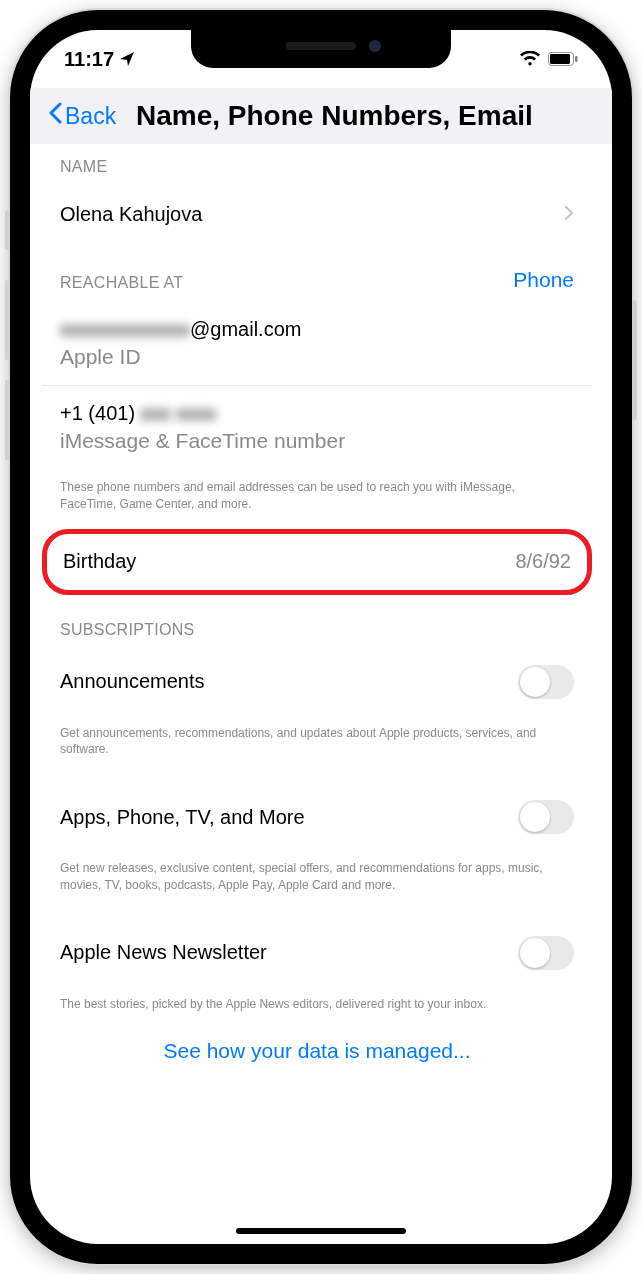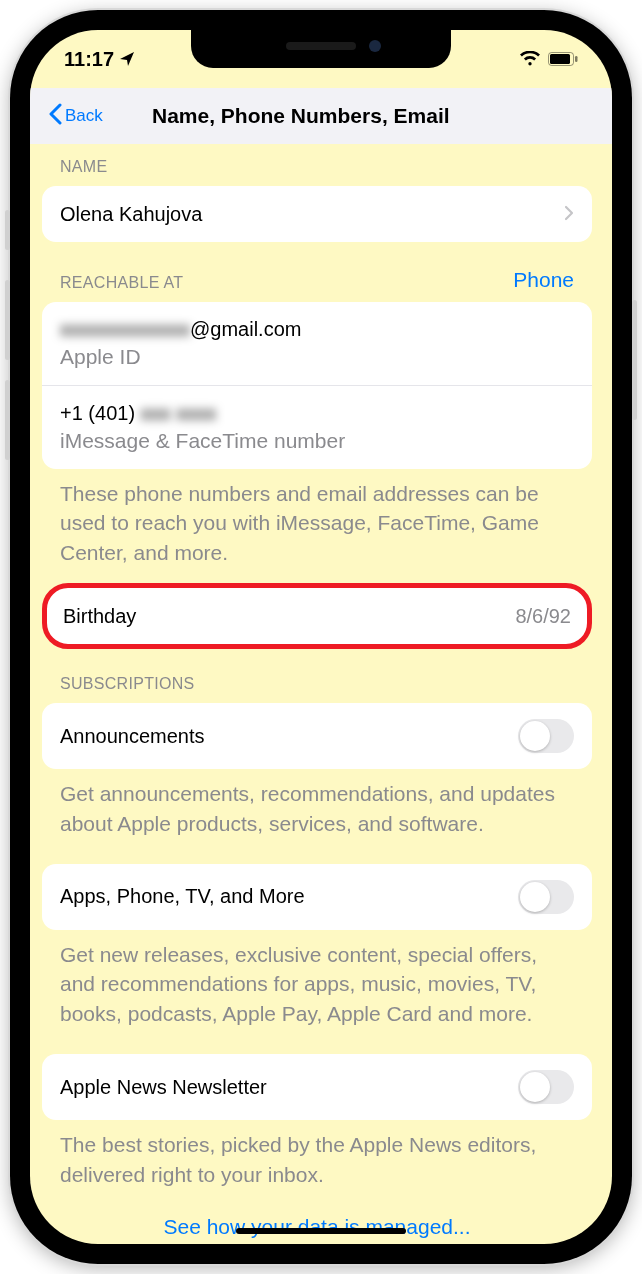--- a/index.html
+++ b/index.html
@@ -15,21 +15,21 @@
     height: 1254px;
     background: #000;
     border-radius: 88px;
     padding: 20px;
     position: relative;
     box-shadow: 0 0 0 2px #d8d8d8, 0 4px 20px rgba(0,0,0,0.3);
   }
   .screen {
     width: 100%;
     height: 100%;
-    background: #fef9c3;
+    background: #ffffff;
     border-radius: 68px;
     overflow: hidden;
     position: relative;
   }
   .notch {
     position: absolute;
     top: 0;
     left: 50%;
     transform: translateX(-50%);
     width: 260px;
@@ -76,29 +76,29 @@
     display: flex;
     align-items: center;
     position: relative;
     padding: 0 12px;
     background: #f2f2f6;
   }
   .back-btn {
     display: flex;
     align-items: center;
     color: #007aff;
-    font-size: 17px;
+    font-size: 23px;
     gap: 3px;
     padding: 6px;
     cursor: pointer;
   }
   .nav-title {
     position: absolute;
-    left: 122px;
-    font-size: 21px;
+    left: 106px;
+    font-size: 28px;
     font-weight: 600;
     color: #000;
   }
   .content { padding: 0 20px 20px 12px; }
   .section-header {
     font-size: 16px;
     color: #8a8a8e;
     text-transform: uppercase;
     letter-spacing: 0.3px;
     padding: 26px 18px 10px 18px;
@@ -127,21 +127,21 @@
     align-items: center;
     justify-content: space-between;
     min-height: 56px;
   }
   .row + .row { border-top: 1px solid #e5e5ea; }
   .row .chevron { color: #c5c5c8; }
   .row-sub { display:flex; flex-direction:column; align-items:flex-start; gap:4px; }
   .sub-label { font-size: 21px; color: #8a8a8e; }
   .row-value { color: #8a8a8e; font-size: 20px; }
   .footer-text {
-    font-size: 21px;
+    font-size: 12px;
     line-height: 1.4;
     color: #8a8a8e;
     padding: 10px 18px 0 18px;
   }
   .highlighted {
     border: 5px solid #ee1b24;
     border-radius: 26px;
     margin-top: 16px;
   }
   .highlighted .row { padding: 14px 16px; }

